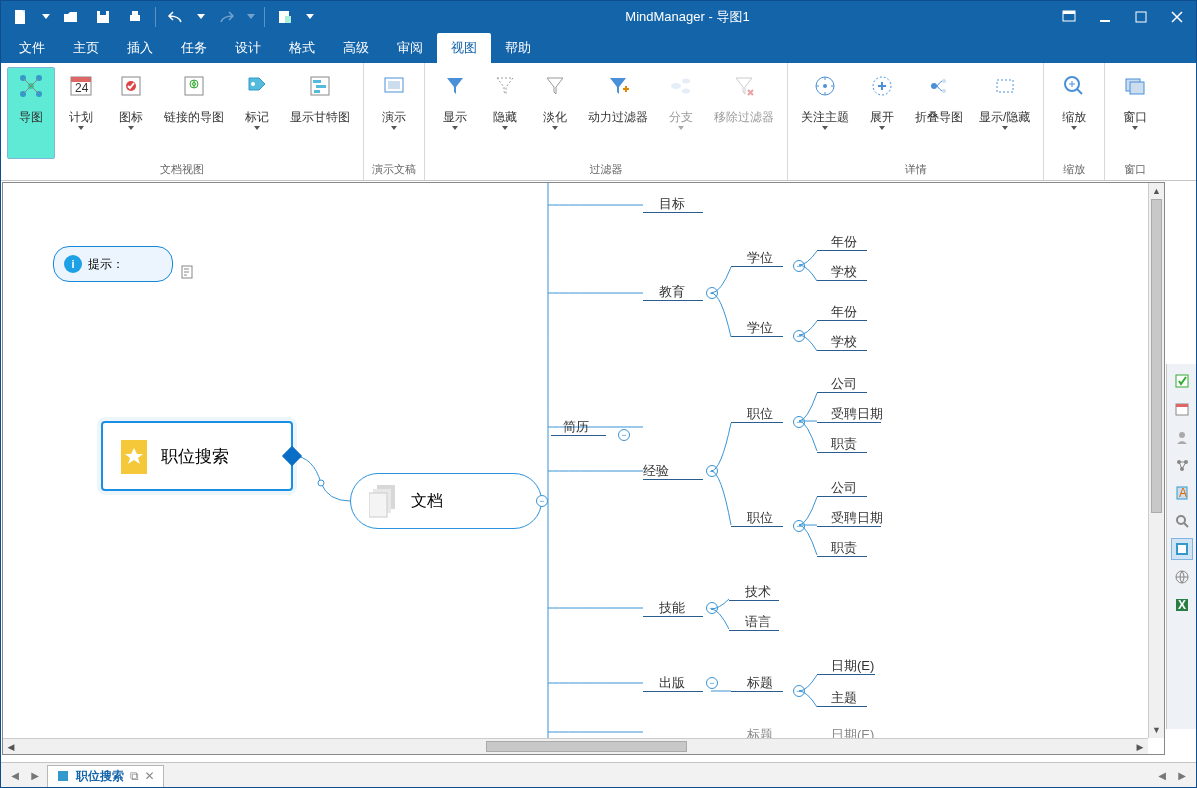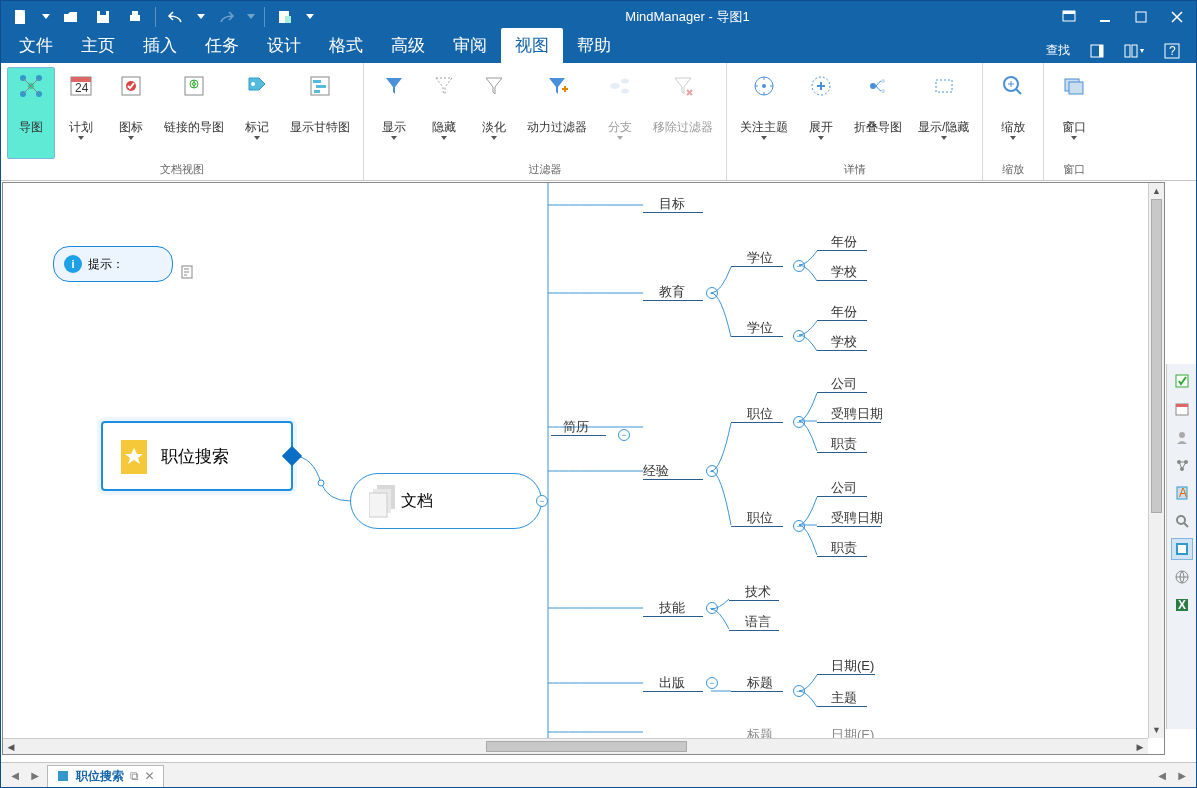--- a/index.html
+++ b/index.html
@@ -5,43 +5,43 @@
 *{box-sizing:border-box;margin:0;padding:0;font-family:"Microsoft YaHei",Arial,sans-serif;font-size:12px;user-select:none}
 body{width:1197px;height:788px;background:#fff;overflow:hidden;border:1px solid #0f4e8e}
 .titlebar{height:32px;background:#1464aa;display:flex;align-items:center;color:#fff}
 .qat{display:flex;gap:4px;padding:0 6px;align-items:center}
 .qat-btn{width:28px;height:26px;display:flex;align-items:center;justify-content:center;cursor:pointer;border-radius:2px}
 .qat-sep{width:1px;height:20px;background:rgba(255,255,255,.3);margin:0 2px}
 .title-text{flex:1;text-align:center;font-size:13px}
 .win-ctrls{display:flex;gap:2px;padding-right:2px}
 .win-btn{width:34px;height:28px;display:flex;align-items:center;justify-content:center;cursor:pointer}
 .menubar{height:30px;background:#1464aa;display:flex;align-items:flex-end;padding:0 4px}
-.menu-item{padding:6px 14px;color:#fff;cursor:pointer;font-size:17px}
+.menu-item{padding:6px 14px;color:#fff;cursor:pointer;font-size:13px}
 .menu-item.active{background:#fff;color:#1464aa;border-radius:2px 2px 0 0}
 .menu-spacer{flex:1}
 .menu-right{display:flex;align-items:center;gap:8px;padding-right:6px;color:#fff}
 .mr-btn{padding:4px 6px;cursor:pointer;display:flex;align-items:center}
 .ribbon{height:118px;background:#fff;border-bottom:1px solid #c5c5c5;display:flex}
 .rgroup{border-right:1px solid #d8d8d8;padding:4px 6px 0 6px;display:flex;flex-direction:column;align-items:center}
 .rrow{display:flex;gap:2px;flex:1}
 .rbtn{display:flex;flex-direction:column;align-items:center;padding:4px 6px;cursor:pointer;border:1px solid transparent;border-radius:2px;min-width:48px;justify-content:flex-start}
 .rbtn.active{background:#5eead4;border-color:#7fb5de}
 .rbtn.disabled{opacity:.5;cursor:default}
-.ricon{width:28px;height:28px;display:flex;align-items:center;justify-content:center;margin-bottom:20px}
+.ricon{width:28px;height:28px;display:flex;align-items:center;justify-content:center;margin-bottom:10px}
 .rlabel{font-size:12px;color:#333;text-align:center;line-height:1.2}
 .rlabel.dd::after{content:"";display:block;margin:2px auto 0;width:0;height:0;border-left:3px solid transparent;border-right:3px solid transparent;border-top:4px solid #555}
 .rname{font-size:11px;color:#666;padding:3px 0;text-align:center}
 .canvas-wrap{position:relative;height:573px;border:1px solid #888;margin:1px;overflow:hidden}
 .canvas{position:absolute;inset:0;background:#fff}
 .hint-box{position:absolute;left:50px;top:63px;width:120px;height:36px;border:1px solid #1687d9;border-radius:16px;background:#ecf5fd;display:flex;align-items:center;padding:0 10px;gap:6px}
 .info-icon{width:18px;height:18px;border-radius:50%;background:#1ea0e6;color:#fff;font-weight:bold;display:flex;align-items:center;justify-content:center;font-size:11px}
 .note-icon{position:absolute;left:178px;top:82px}
 .root-node{position:absolute;left:98px;top:238px;width:192px;height:70px;border:2px solid #1b8fe3;background:#fff;border-radius:4px;display:flex;align-items:center;padding:0 14px;gap:10px;box-shadow:0 0 0 4px rgba(27,143,227,.08)}
 .root-handle{position:absolute;right:-8px;top:50%;transform:translateY(-50%);width:14px;height:14px;background:#0b6ec6;border:1px solid #0b6ec6;transform:translateY(-50%) rotate(45deg)}
-.doc-node{position:absolute;left:347px;top:290px;width:192px;height:56px;border:1px solid #2a92df;border-radius:28px;background:#fff;display:flex;align-items:center;padding:0 18px;}
+.doc-node{position:absolute;left:347px;top:290px;width:192px;height:56px;border:1px solid #2a92df;border-radius:28px;background:#fff;display:flex;align-items:center;padding:0 18px;gap:10px}
 .lvl-text{position:absolute;font-size:13px;color:#333}
 .uline{position:absolute;height:1px;background:#2a5d8f}
 .collapse{position:absolute;width:12px;height:12px;border:1px solid #3a94d6;border-radius:50%;background:#fff;display:flex;align-items:center;justify-content:center;font-size:9px;color:#3a94d6;cursor:pointer}
 .vscroll{position:absolute;right:0;top:0;bottom:16px;width:16px;background:#f0f0f0;border-left:1px solid #ccc;display:flex;flex-direction:column}
 .hscroll{position:absolute;left:0;right:16px;bottom:0;height:16px;background:#f0f0f0;border-top:1px solid #ccc;display:flex}
 .sbtn{background:#f0f0f0;display:flex;align-items:center;justify-content:center;color:#555;font-size:9px;cursor:pointer}
 .sthumb{background:#c8c8c8;border:1px solid #aaa}
 .tabbar{height:26px;background:#f2f2f2;border-top:1px solid #c5c5c5;display:flex;align-items:center;padding:0 4px}
 .tab-nav{width:20px;height:20px;display:flex;align-items:center;justify-content:center;color:#777;cursor:pointer;font-size:10px}
 .doc-tab{background:#fff;border:1px solid #b8b8b8;border-bottom:none;padding:2px 8px;display:flex;align-items:center;gap:6px;margin:0 2px;height:22px}
@@ -148,42 +148,20 @@
   <div class="menu-item">主页</div>
   <div class="menu-item">插入</div>
   <div class="menu-item">任务</div>
   <div class="menu-item">设计</div>
   <div class="menu-item">格式</div>
   <div class="menu-item">高级</div>
   <div class="menu-item">审阅</div>
   <div class="menu-item active">视图</div>
   <div class="menu-item">帮助</div>
   <div class="menu-spacer"></div>
-  <div class="menu-right">
-    <div class="mr-btn">查找</div>
-    <div class="mr-btn">
-        <svg width="14" height="14">
-          <rect x="1" y="1" width="12" height="12" stroke="#fff" fill="none"></rect>
-          <rect x="9" y="1" width="4" height="12" fill="#fff"></rect>
-        </svg>
-      </div>
-    <div class="mr-btn">
-        <svg width="16" height="14">
-          <rect x="1" y="1" width="5" height="12" stroke="#fff" fill="none"></rect>
-          <rect x="8" y="1" width="5" height="12" stroke="#fff" fill="none"></rect>
-        </svg>
-        <span style="font-size:8px">▾</span>
-      </div>
-    <div class="mr-btn">
-        <svg width="16" height="16">
-          <rect x="1" y="1" width="14" height="14" stroke="#fff" fill="none"></rect>
-          <text x="5" y="12" fill="#fff" font-size="11">?</text>
-        </svg>
-      </div>
-  </div>
 </div>
 
 <div class="ribbon">
   <div class="rgroup">
     <div class="rrow">
       <div class="rbtn active">
           <div class="ricon">
             <svg width="26" height="26">
               <circle cx="13" cy="13" r="3" fill="#3c9"></circle>
               <circle cx="5" cy="5" r="3" fill="#39c"></circle>
@@ -240,20 +218,34 @@
               <rect x="3" y="3" width="18" height="18" fill="#fff" stroke="#888"></rect>
               <rect x="5" y="6" width="8" height="3" fill="#5bd"></rect>
               <rect x="8" y="11" width="10" height="3" fill="#5bd"></rect>
               <rect x="6" y="16" width="6" height="3" fill="#5bd"></rect>
             </svg>
           </div>
           <div class="rlabel">显示甘特图</div>
         </div>
     </div>
     <div class="rname">文档视图</div>
+  </div>
+  <div class="rgroup">
+    <div class="rrow">
+      <div class="rbtn">
+          <div class="ricon">
+            <svg width="24" height="24">
+              <rect x="3" y="4" width="18" height="14" fill="none" stroke="#4a90d9"></rect>
+              <rect x="6" y="7" width="12" height="8" fill="#cde"></rect>
+            </svg>
+          </div>
+          <div class="rlabel dd">演示</div>
+        </div>
+    </div>
+    <div class="rname">演示文稿</div>
   </div>
   <div class="rgroup">
     <div class="rrow">
       <div class="rbtn">
           <div class="ricon">
             <svg width="22" height="22">
               <path d="M3 3 L19 3 L12 12 L12 19 L10 17 L10 12 Z" fill="#4a90d9"></path>
             </svg>
           </div>
           <div class="rlabel dd">显示</div>

